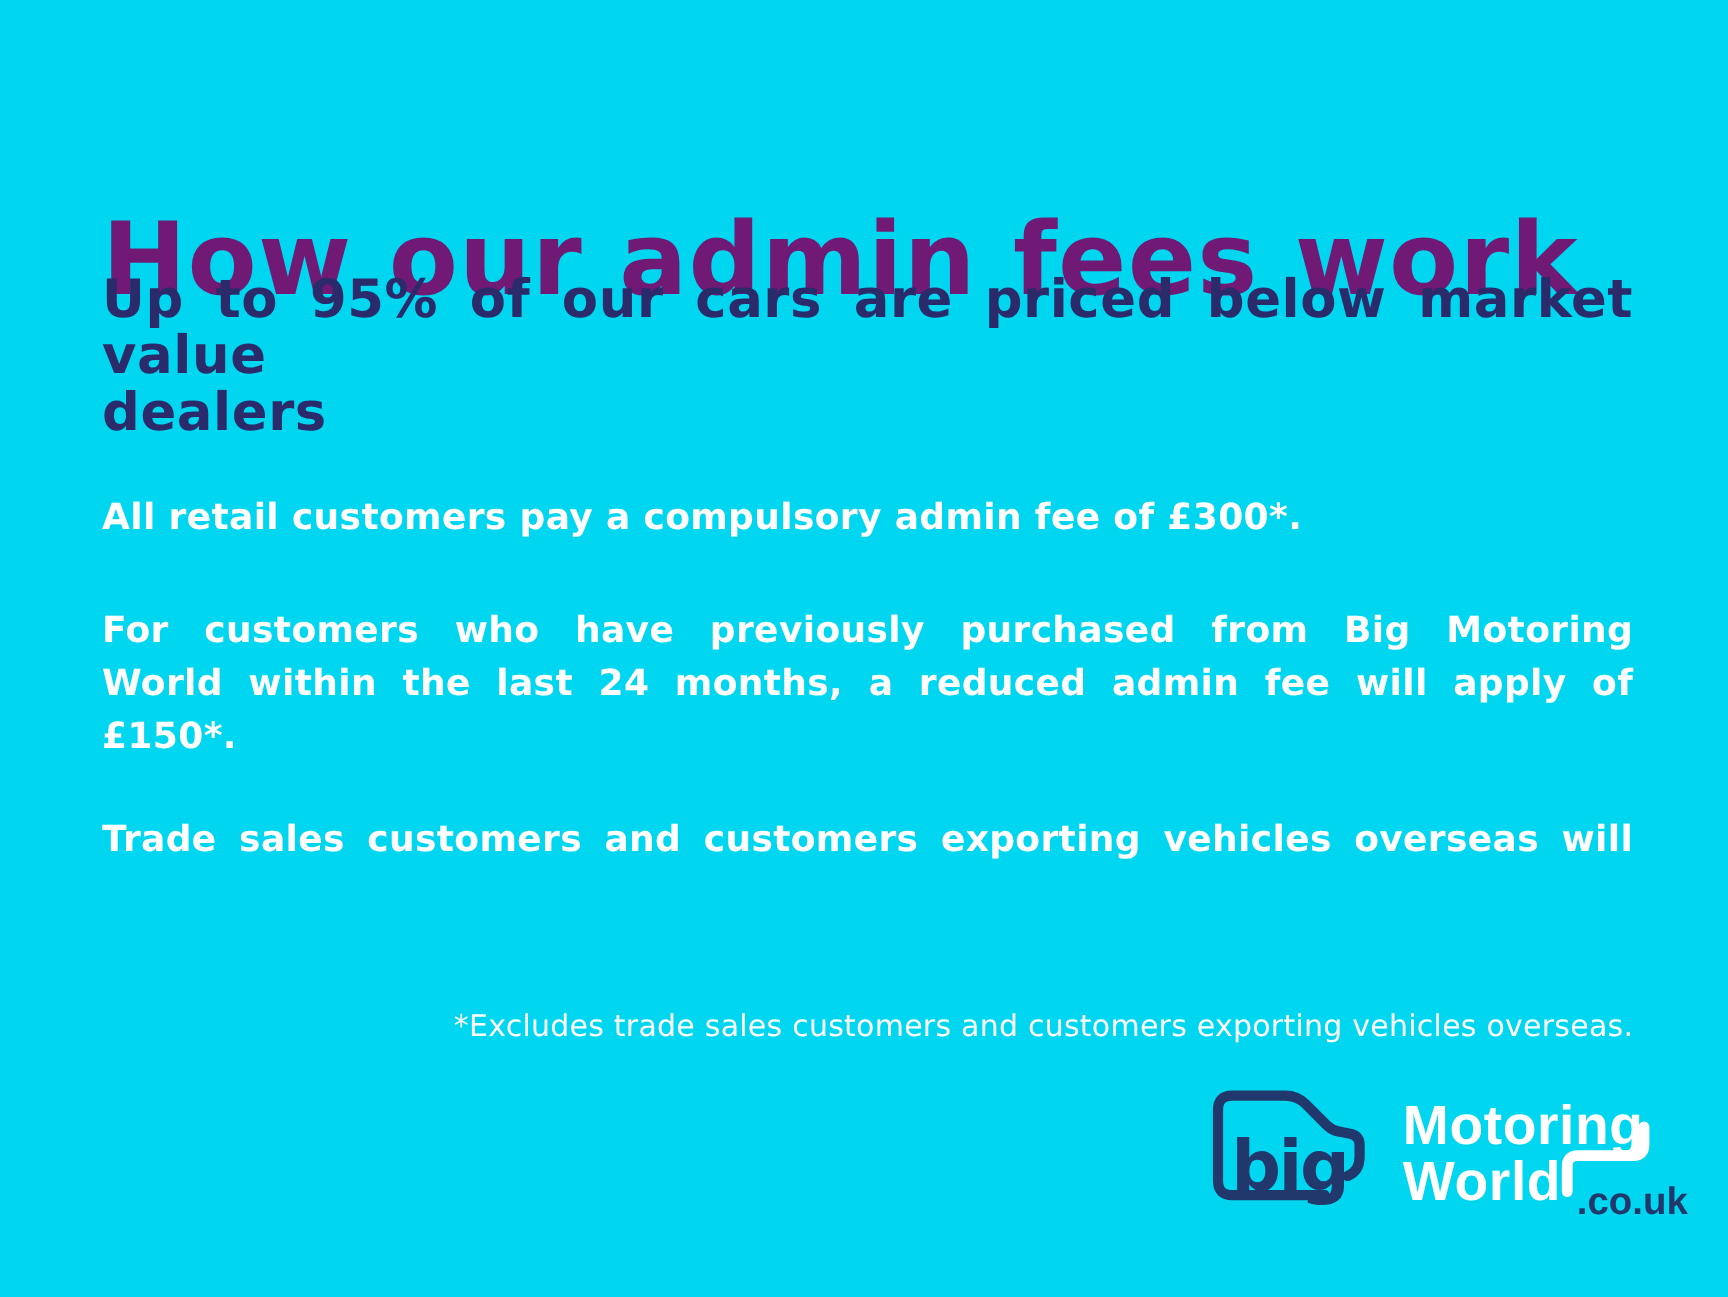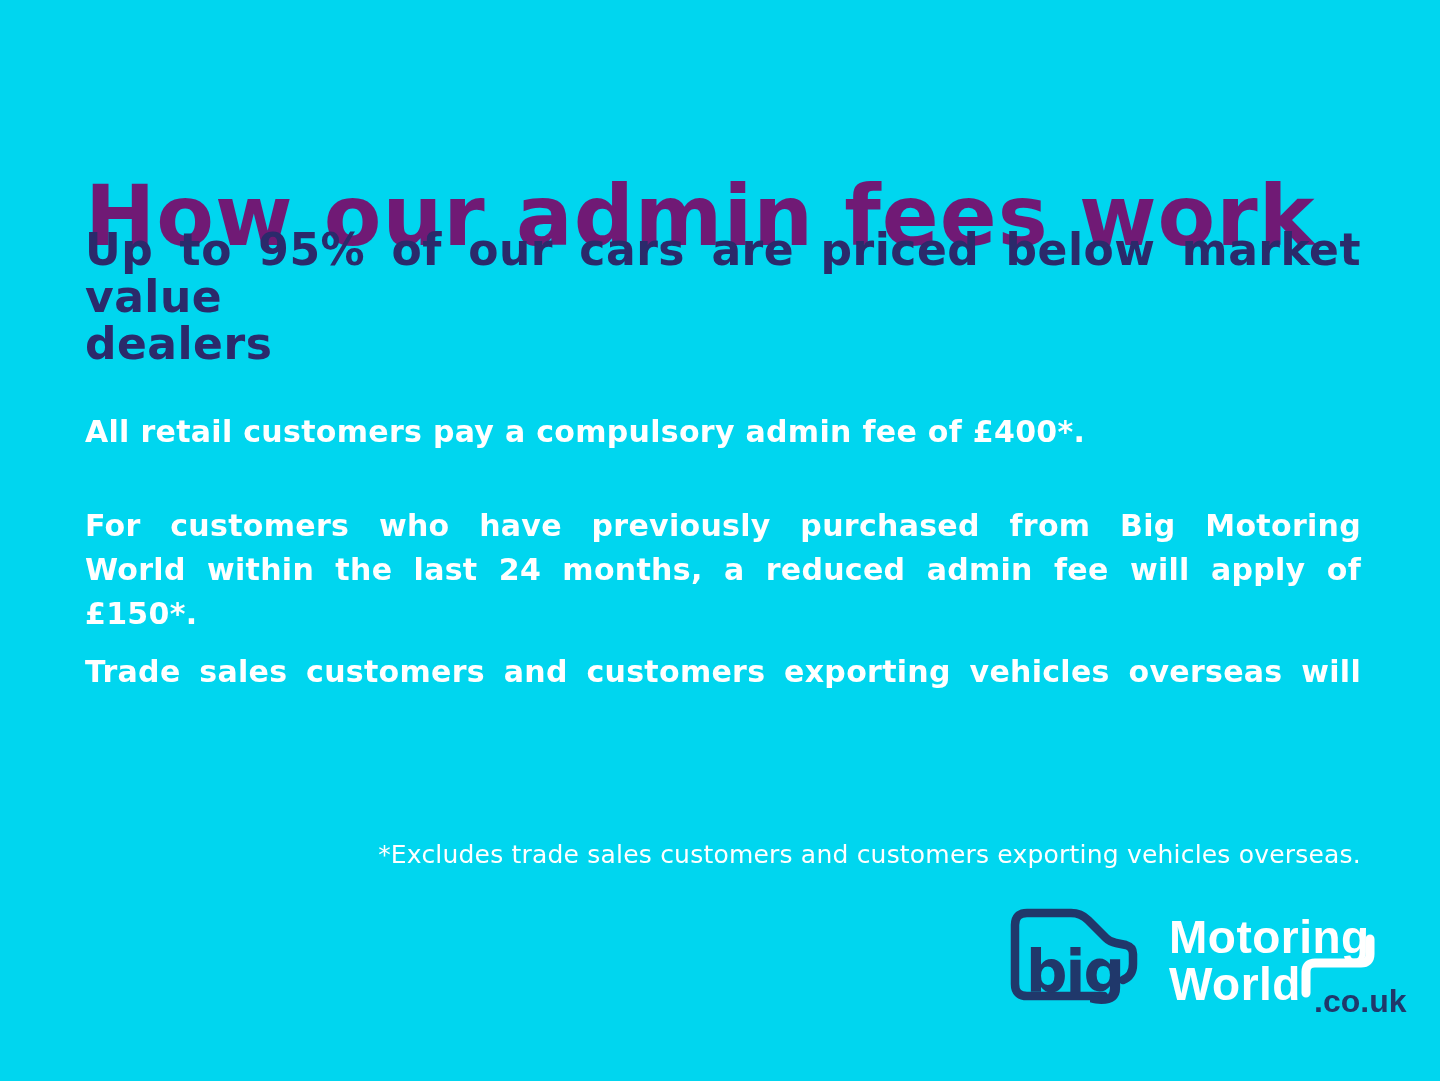--- a/index.html
+++ b/index.html
@@ -39,21 +39,21 @@
   }
   .body-copy {
     color: #ffffff;
     font-size: 30px;
     line-height: 44px;
     font-weight: bold;
     letter-spacing: 0.3px;
   }
   .para-1 { top: 410px; }
   .para-2 { top: 504px; }
-  .para-3 { top: 650px; }
+  .para-3 { top: 678px; }
   .jline {
     text-align: justify;
     text-align-last: justify;
   }
   .lline {
     text-align: center;
     text-align-last: left;
   }
   .footnote {
     top: 840px;
@@ -78,21 +78,21 @@
 <div class="canvas">
 
   <h1 class="block page-title">How our admin fees work</h1>
 
   <div class="block subheading">
     <div class="jline">Up to 95% of our cars are priced below market value</div>
     <div class="lline">dealers</div>
   </div>
 
   <div class="block body-copy para-1">
-    <div class="lline">All retail customers pay a compulsory admin fee of £400*.</div>
+    <div class="lline">All retail customers pay a compulsory admin fee of £300*.</div>
   </div>
 
   <div class="block body-copy para-2">
     <div class="jline">For customers who have previously purchased from Big Motoring</div>
     <div class="jline">World within the last 24 months, a reduced admin fee will apply of</div>
     <div class="lline">£150*.</div>
   </div>
 
   <div class="block body-copy para-3">
     <div class="jline">Trade sales customers and customers exporting vehicles overseas will</div>

